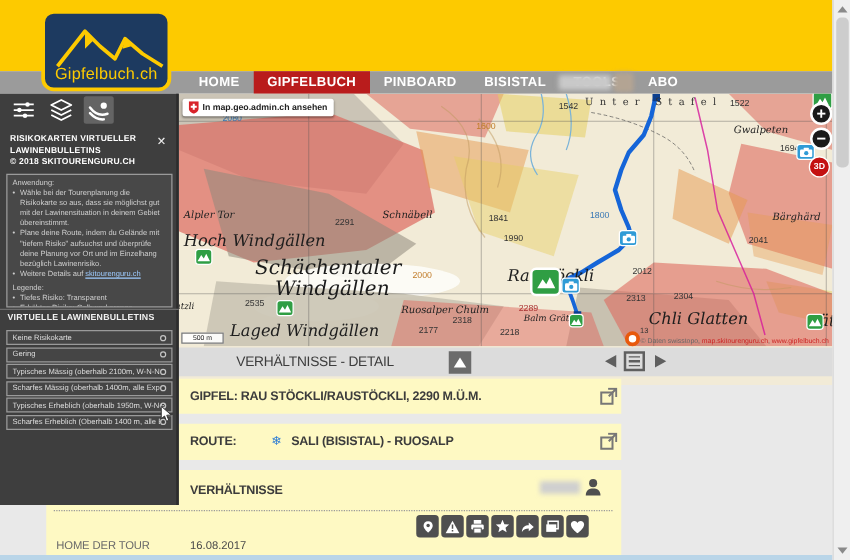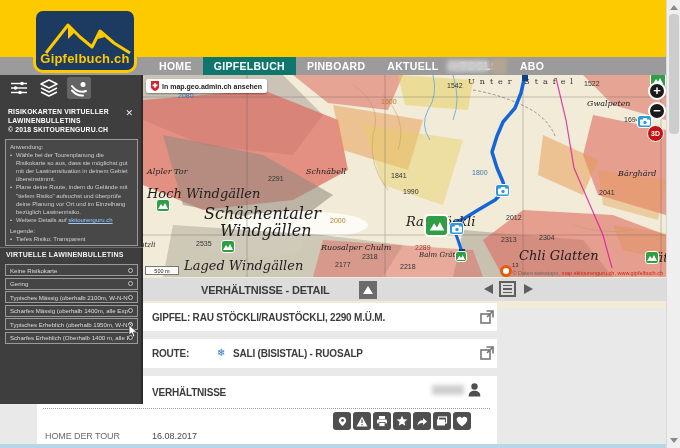--- a/index.html
+++ b/index.html
@@ -5,27 +5,27 @@
   * { margin:0; padding:0; box-sizing:border-box; }
   html,body { width:680px; height:448px; overflow:hidden; }
   body { font-family:"Liberation Sans", sans-serif; background:#e9e9e9; position:relative; }
   #app { position:absolute; inset:0; width:680px; height:448px; overflow:hidden; }
   .abs { position:absolute; }
 
   
   .yellow-banner { left:0; top:0; width:666px; height:57px; background:#fdca00; }
   .navbar { left:0; top:57px; width:666px; height:18px; background:#9b9b9b; display:flex; align-items:stretch; padding-left:148px; }
   .nav-item { color:#fff; font-size:10.5px; font-weight:bold; letter-spacing:.3px; padding:0 11px; display:flex; align-items:center; cursor:pointer; }
-  .nav-item.active { background:#0f766e; }
+  .nav-item.active { background:#b91c1c; }
   .nav-user-blur { left:447px; top:60px; width:42px; height:12px; background:#c9c9c9; filter:blur(2px); border-radius:2px; }
   .nav-avatar-blur { left:491px; top:58px; width:16px; height:16px; background:#b3a493; filter:blur(1.5px); border-radius:3px; }
 
   .logo-box { left:33px; top:8px; width:104px; height:65px; background:#1d3a60; border:3px solid #fdca00; border-radius:10px; z-index:30;
               display:flex; flex-direction:column; justify-content:flex-end; align-items:center; padding-bottom:4px; }
-  .logo-text { color:#fdca00; font-weight:bold; font-size:13px; letter-spacing:.2px; }
+  .logo-text { color:#fdca00; font-weight:normal; font-size:13px; letter-spacing:.2px; }
   .logo-mtn { position:absolute; top:6px; left:6px; }
 
   
   .map-region { left:143px; top:75px; width:523px; height:233px; overflow:hidden; background:#f2ebd7; }
   .map-region svg.terrain { position:absolute; left:0; top:0; }
   .mlabel { position:absolute; white-space:nowrap; color:#3c3c3c; }
   .num { font-size:7px; color:#333; }
   .num-sm { font-size:6px; color:#333; }
   .num-blue { font-size:7px; color:#3877b4; }
   .num-orange { font-size:7px; color:#c07b28; }
@@ -72,29 +72,29 @@
   .bfu-text { font-size:8px; font-weight:bold; font-style:italic; color:#e8e8e8; }
   .red-logo { width:11px; height:11px; border-radius:50%; background:#c8102e; position:relative; }
   .red-logo:after { content:""; position:absolute; left:1px; bottom:-3px; width:9px; height:2px; background:#c8102e; }
   .bergportal { background:#fff; border:1px solid #222; font-size:6.5px; font-weight:bold; color:#111; padding:1px 3px 2px 3px; position:relative; }
   .bergportal i { position:absolute; right:1px; bottom:-1px; font-size:3.5px; color:#c22; font-style:normal; }
 
   .cursor-arrow { position:absolute; z-index:25; }
 
   
   .panel-header { left:37px; top:278px; width:629px; height:23px; background:#dcdcdc; display:flex; align-items:center; }
-  .panel-title { position:absolute; left:164px; font-size:11px; font-weight:bold; color:#3c3c3c; letter-spacing:-0.2px; }
+  .panel-title { position:absolute; left:152px; font-size:11px; font-weight:normal; color:#3c3c3c; letter-spacing:-0.2px; }
   .btn-up { position:absolute; left:322px; top:2.5px; width:18px; height:18px; background:#6b6b6b; display:flex; align-items:center; justify-content:center; cursor:pointer; }
   .tri-up { width:0; height:0; border-left:5px solid transparent; border-right:5px solid transparent; border-bottom:8px solid #fff; }
   .tri-left { position:absolute; left:447px; top:6px; width:0; height:0; border-top:5.5px solid transparent; border-bottom:5.5px solid transparent; border-right:9px solid #5f5f5f; cursor:pointer; }
   .tri-right { position:absolute; left:487px; top:6px; width:0; height:0; border-top:5.5px solid transparent; border-bottom:5.5px solid transparent; border-left:9px solid #5f5f5f; cursor:pointer; }
   .btn-list { position:absolute; left:462px; top:3px; width:17px; height:16px; border:2px solid #5f5f5f; background:#dcdcdc; display:flex; flex-direction:column; justify-content:center; gap:2px; padding:0 2px; cursor:pointer; }
   .btn-list i { display:block; height:1.5px; background:#5f5f5f; }
 
-  .row-white { background:#ffffff; }
+  .row-white { background:#fef9c3; }
   .row-gipfel { left:37px; top:303px; width:460px; height:28px; }
   .row-route  { left:37px; top:339px; width:460px; height:29px; }
   .row-cond   { left:37px; top:376px; width:460px; height:68px; }
   .row-text { position:absolute; left:115px; font-size:10px; font-weight:bold; color:#3c3c3c; letter-spacing:-0.2px; white-space:nowrap; }
   .ext-link { position:absolute; left:443px; width:14px; height:14px; cursor:pointer; }
   .snowflake { color:#2a7ad4; font-size:10px; }
   .cond-name-blur { position:absolute; left:395px; top:9px; width:32px; height:10px; background:#cfcfcf; filter:blur(2px); }
   .person-icon { position:absolute; left:430px; top:6px; cursor:pointer; }
   .dotted-line { left:43px; top:408px; width:447px; border-top:1px dotted #9a9a9a; }
   .action-bar { left:333px; top:412px; display:flex; gap:2px; }
@@ -114,21 +114,21 @@
 </head>
 <body>
 
 <div id="app">
 
   <div class="abs yellow-banner"></div>
   <div class="abs navbar">
     <div class="nav-item">HOME</div>
     <div class="nav-item active">GIPFELBUCH</div>
     <div class="nav-item">PINBOARD</div>
-    <div class="nav-item">AKTUELL</div>
+    <div class="nav-item">BISISTAL</div>
     <div class="nav-item">TOOLS</div>
     <div class="nav-item">ABO</div>
   </div>
   <div class="abs nav-user-blur"></div>
   <div class="abs nav-avatar-blur"></div>
 
   <div class="abs logo-box">
     <svg class="logo-mtn" width="92" height="40" viewBox="0 0 92 40">
       <path d="M4 36 L26 8 L38 20 L50 30 L58 14 L72 26 L88 36" fill="none" stroke="#fdca00" stroke-width="3" stroke-linejoin="round"></path>
       <path d="M26 8 L33 15 L26 22 Z M58 14 L63 20 L56 22 Z" fill="#fdca00"></path>

